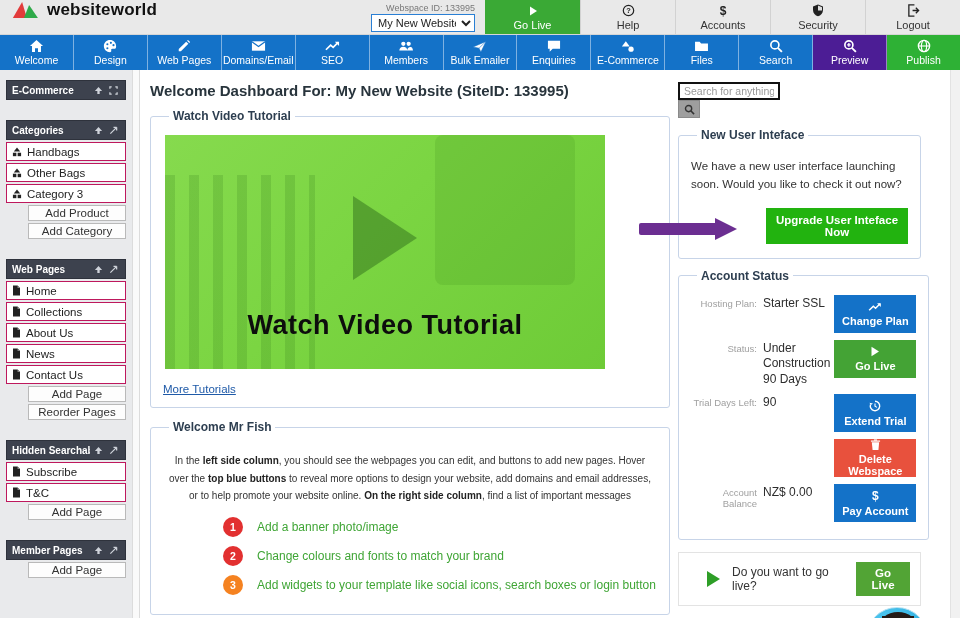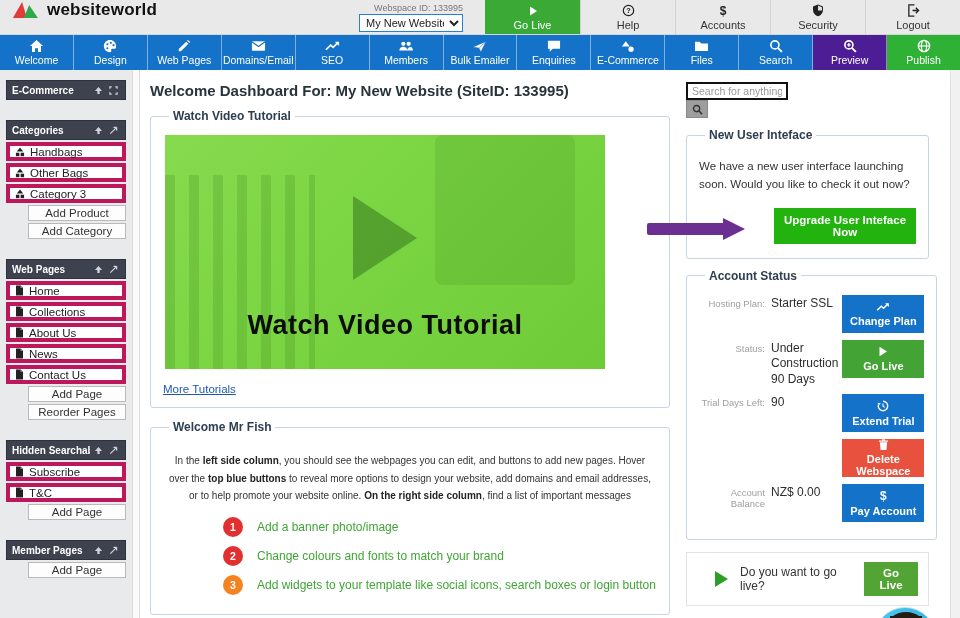--- a/index.html
+++ b/index.html
@@ -8,21 +8,21 @@
 
   
   .topbar { height:35px; background:#e9e9e9; display:flex; align-items:stretch; border-bottom:1px solid #d6d6d6;}
   .logo { display:flex; align-items:flex-start; gap:7px; padding:0 14px; min-width:200px;}
   .logo-mark { position:relative; width:26px; height:20px;}
   .logo-mark span { position:absolute; bottom:2px; width:0; height:0; }
   .lm1 { left:0;  border-left:7px solid transparent; border-right:7px solid transparent; border-bottom:16px solid #e23b3b; transform:skewX(-8deg);}
   .lm2 { left:9px; border-left:7px solid transparent; border-right:7px solid transparent; border-bottom:13px solid #2faa4a; transform:skewX(8deg);}
   .logo-text { font-size:17px; font-weight:bold; color:#111; letter-spacing:.2px;}
   .topbar-spacer { flex:1; }
-  .webspace { display:flex; flex-direction:column; align-items:flex-end; justify-content:center; padding-right:22px;}
+  .webspace { display:flex; flex-direction:column; align-items:flex-end; justify-content:center; padding-right:10px;}
   .webspace-label { font-size:9px; color:#777; margin-bottom:1px;}
   .webspace select { font-size:11px; padding:1px 2px; border:1px solid #2a7fd4; background:#fff; color:#222; width:104px; height:18px;}
   .tb-buttons { display:flex; }
   .tb-btn { width:95px; display:flex; flex-direction:column; align-items:center; justify-content:center; gap:1px;
             font-size:11px; color:#333; border-left:1px solid #d2d2d2; cursor:pointer;}
   .tb-btn .tb-icon { height:14px; display:flex; align-items:center; justify-content:center; font-size:12px; font-weight:bold;}
   .tb-btn.green { background:#3aa935; color:#fff; border-left:none;}
 
   
   .navbar { height:35px; background:#1472c8; display:flex;}
@@ -30,29 +30,29 @@
               color:#fff; font-size:10.5px; border-right:1px solid rgba(255,255,255,.45); cursor:pointer;}
   .nav-item:last-child { border-right:none;}
   .nav-item .n-icon { height:14px; display:flex; align-items:center; justify-content:center;}
   .nav-item.active { background:#4c1d95;}
   .nav-item.publish { background:#2eb135;}
 
   
   .layout { display:flex; height:548px;}
   .sidebar { width:132px; background:#e9eaec; padding:10px 6px 0 6px; flex-shrink:0;}
   .gutter { width:8px; background:#fafafa; border-left:1px solid #dcdcdc; border-right:1px solid #dcdcdc; flex-shrink:0;}
-  .main { flex:1; background:#fff; padding:8px 20px 0 10px; display:flex; gap:16px;}
+  .main { flex:1; background:#fff; padding:8px 20px 0 10px; display:flex; gap:8px;}
   .scrollstrip { width:10px; background:#f1f1f1; border-left:1px solid #e2e2e2; flex-shrink:0;}
 
   
   .sb-header { background:#3d424e; color:#fff; font-size:10px; font-weight:bold; height:20px;
                display:flex; align-items:center; padding:0 5px; margin-bottom:2px; border:1px solid #2e323c;}
   .sb-header .sb-title { flex:1; white-space:nowrap; overflow:hidden;}
   .sb-hicon { width:13px; height:13px; display:flex; align-items:center; justify-content:center; margin-left:2px; cursor:pointer;}
-  .sb-item { background:#fff; border:4px solid #be185d; height:19px; display:flex; align-items:center; gap:5px;
+  .sb-item { background:#fff; border:1px solid #be185d; height:19px; display:flex; align-items:center; gap:5px;
              font-size:11.5px; color:#222; padding:0 5px; margin-bottom:2px; cursor:pointer;}
   .sb-btn { background:#fdfdfd; border:1px solid #b9b9b9; height:16px; display:flex; align-items:center; justify-content:center;
             font-size:11.5px; color:#333; margin:2px 0 2px 22px; cursor:pointer;}
   .sb-gap { height:18px;}
   .mini-icon { display:inline-flex; }
 
   
   .content-col { width:520px; flex-shrink:0;}
   .page-title { font-size:15px; font-weight:bold; color:#28343c; margin:4px 0 10px 0;}
   fieldset { border:1px solid #c7d4e8; border-radius:3px; padding:8px 12px 10px 12px; background:#fff;}

